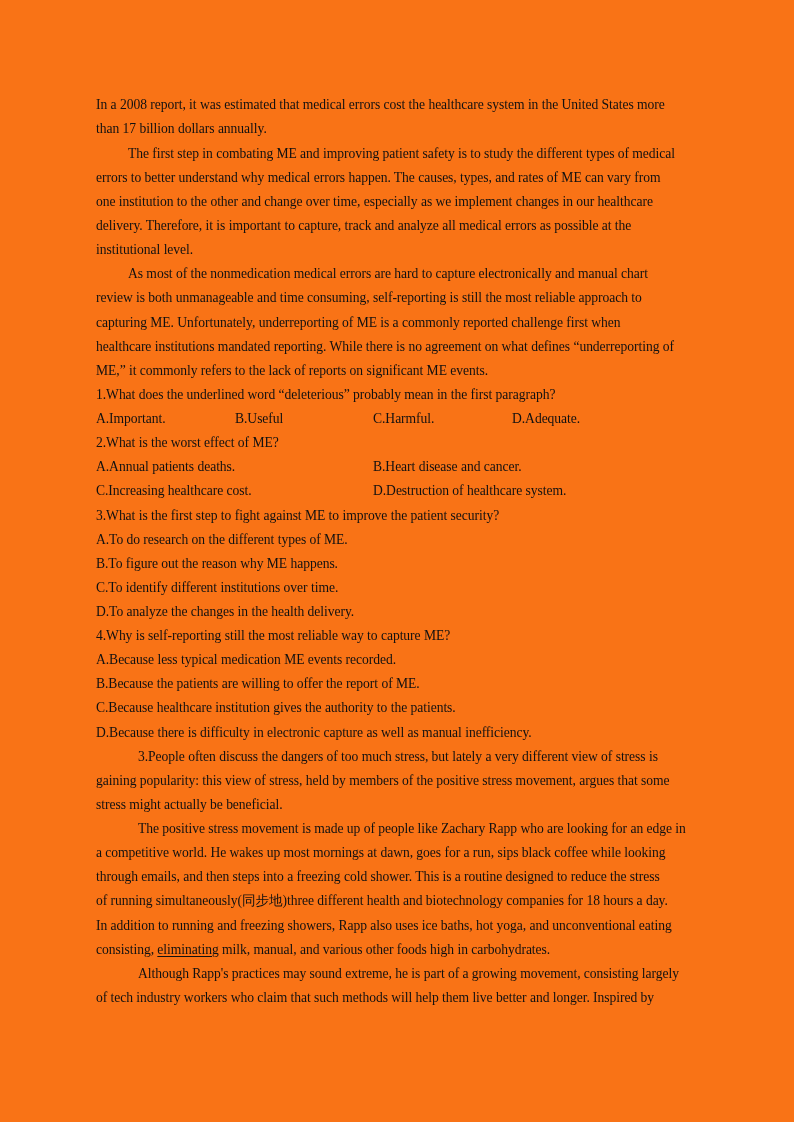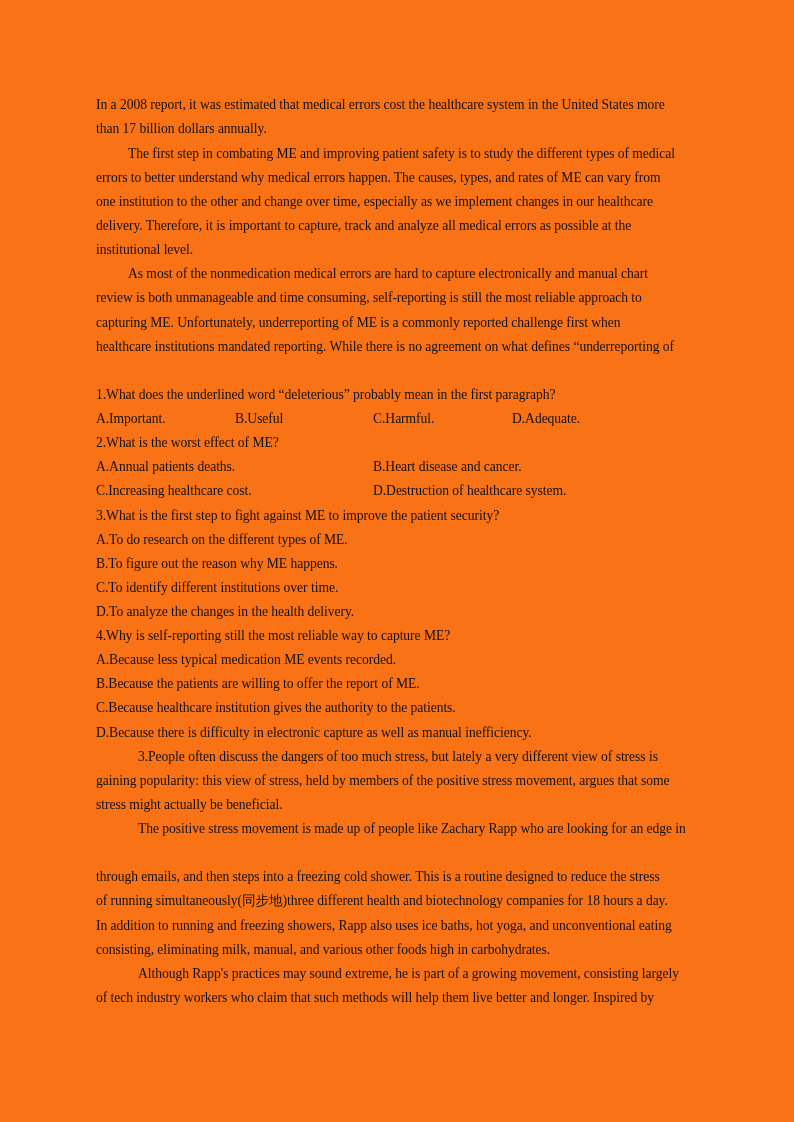--- a/index.html
+++ b/index.html
@@ -10,38 +10,39 @@
     left: 96px;
     font-family: "Liberation Serif", "DejaVu Serif", serif;
     font-size: 13.6px;
     line-height: 16px;
     color: #111;
     white-space: nowrap;
     letter-spacing: -0.05px;
   }
   .indent { left: 128px; }
   .indent2 { left: 124px; margin-left: 14px; }
-  .u { text-underline-offset: 2px; }
+  .u { text-decoration: underline; text-underline-offset: 2px; }
 </style>
 </head>
 <body>
 
 <div class="page">
 
   <div class="ln" style="top:97px">In a 2008 report, it was estimated that medical errors cost the healthcare system in the United States more</div>
   <div class="ln" style="top:121px">than 17 billion dollars annually.</div>
   <div class="ln indent" style="top:146px">The first step in combating ME and improving patient safety is to study the different types of medical</div>
   <div class="ln" style="top:170px">errors to better understand why medical errors happen. The causes, types, and rates of ME can vary from</div>
   <div class="ln" style="top:194px">one institution to the other and change over time, especially as we implement changes in our healthcare</div>
   <div class="ln" style="top:218px">delivery. Therefore, it is important to capture, track and analyze all medical errors as possible at the</div>
   <div class="ln" style="top:242px">institutional level.</div>
   <div class="ln indent" style="top:266px">As most of the nonmedication medical errors are hard to capture electronically and manual chart</div>
   <div class="ln" style="top:290px">review is both unmanageable and time consuming, self-reporting is still the most reliable approach to</div>
   <div class="ln" style="top:315px">capturing ME. Unfortunately, underreporting of ME is a commonly reported challenge first when</div>
   <div class="ln" style="top:339px">healthcare institutions mandated reporting. While there is no agreement on what defines “underreporting of</div>
+  <div class="ln" style="top:363px">ME,” it commonly refers to the lack of reports on significant ME events.</div>
 
   <div class="ln" style="top:387px">1.What does the underlined word “deleterious” probably mean in the first paragraph?</div>
   <div class="ln" style="top:411px">A.Important.</div>
   <div class="ln" style="top:411px; left:235px">B.Useful</div>
   <div class="ln" style="top:411px; left:373px">C.Harmful.</div>
   <div class="ln" style="top:411px; left:512px">D.Adequate.</div>
 
   <div class="ln" style="top:435px">2.What is the worst effect of ME?</div>
   <div class="ln" style="top:459px">A.Annual patients deaths.</div>
   <div class="ln" style="top:459px; left:373px">B.Heart disease and cancer.</div>
@@ -57,20 +58,21 @@
   <div class="ln" style="top:628px">4.Why is self-reporting still the most reliable way to capture ME?</div>
   <div class="ln" style="top:652px">A.Because less typical medication ME events recorded.</div>
   <div class="ln" style="top:676px">B.Because the patients are willing to offer the report of ME.</div>
   <div class="ln" style="top:700px">C.Because healthcare institution gives the authority to the patients.</div>
   <div class="ln" style="top:725px">D.Because there is difficulty in electronic capture as well as manual inefficiency.</div>
 
   <div class="ln indent2" style="top:749px">3.People often discuss the dangers of too much stress, but lately a very different view of stress is</div>
   <div class="ln" style="top:773px">gaining popularity: this view of stress, held by members of the positive stress movement, argues that some</div>
   <div class="ln" style="top:797px">stress might actually be beneficial.</div>
   <div class="ln indent2" style="top:821px">The positive stress movement is made up of people like Zachary Rapp who are looking for an edge in</div>
+  <div class="ln" style="top:845px">a competitive world. He wakes up most mornings at dawn, goes for a run, sips black coffee while looking</div>
   <div class="ln" style="top:869px">through emails, and then steps into a freezing cold shower. This is a routine designed to reduce the stress</div>
   <div class="ln" style="top:893px">of running simultaneously(同步地)three different health and biotechnology companies for 18 hours a day.</div>
   <div class="ln" style="top:918px">In addition to running and freezing showers, Rapp also uses ice baths, hot yoga, and unconventional eating</div>
   <div class="ln" style="top:942px">
     <span>consisting, </span><span class="u">eliminating</span> <span>milk, manual, and various other foods high in carbohydrates.</span>
   </div>
   <div class="ln indent2" style="top:966px">Although Rapp's practices may sound extreme, he is part of a growing movement, consisting largely</div>
   <div class="ln" style="top:990px">of tech industry workers who claim that such methods will help them live better and longer. Inspired by</div>
 
 </div>

